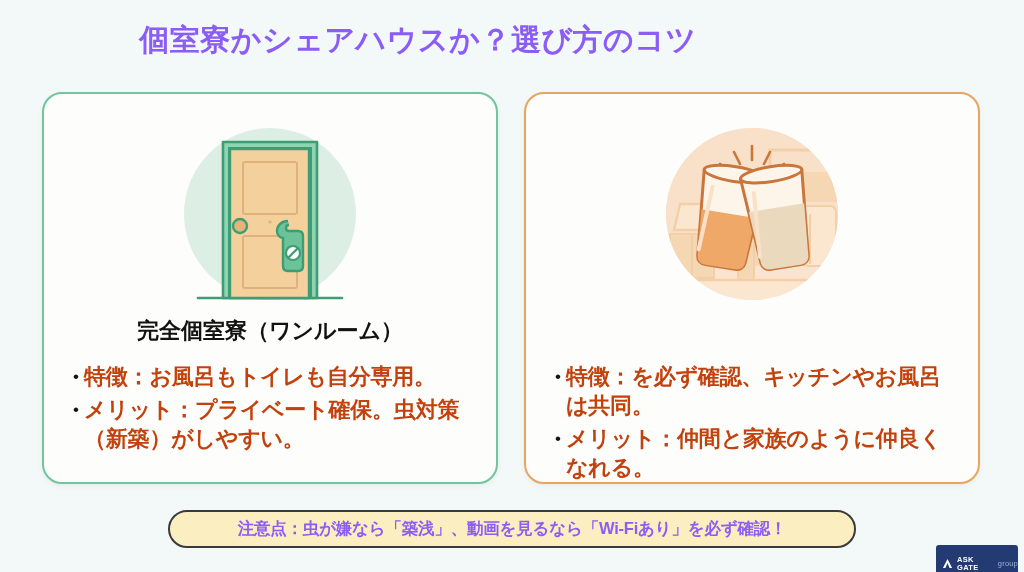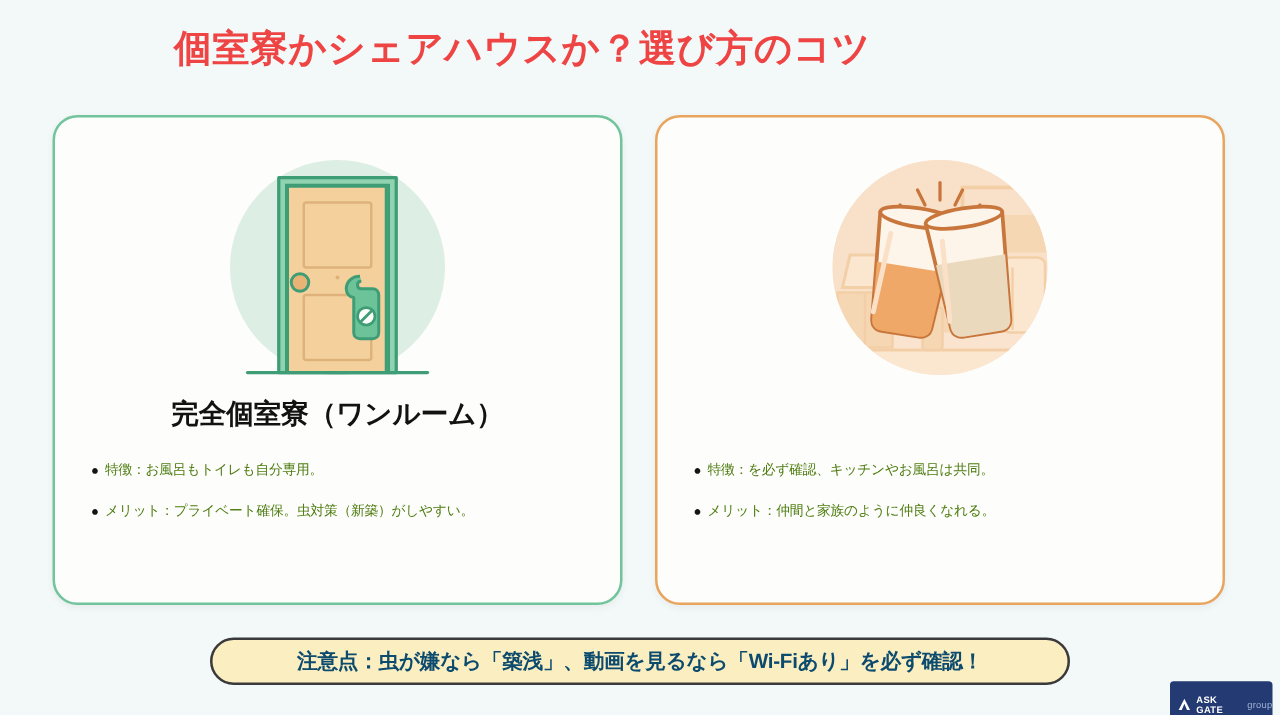--- a/index.html
+++ b/index.html
@@ -19,21 +19,21 @@
   
   .page-title {
     position: absolute;
     top: 22px;
     left: 0;
     width: 836px;
     text-align: center;
     font-size: 30px;
     font-weight: bold;
     letter-spacing: 0.5px;
-    color: #ef4444;
+    color: #8b5cf6;
     line-height: 1.2;
     white-space: nowrap;
   }
 
   
   .card {
     position: absolute;
     top: 92px;
     width: 456px;
     height: 392px;
@@ -88,24 +88,24 @@
   .bullet-dot {
     flex: 0 0 auto;
     width: 16px;
     text-align: center;
     font-size: 17px;
     line-height: 29px;
     color: #141414;
   }
   .bullet-text {
     flex: 1 1 auto;
-    font-size: 11px;
-    font-weight: normal;
+    font-size: 22px;
+    font-weight: bold;
     line-height: 29px;
-    color: #4d7c0f;
+    color: #c2410c;
     letter-spacing: -0.2px;
   }
 
   
   .note-pill {
     position: absolute;
     left: 168px;
     top: 510px;
     width: 688px;
     height: 38px;
@@ -113,21 +113,21 @@
     background: #fbefc1;
     border: 2px solid #3a3a3a;
     border-radius: 19px;
     display: flex;
     align-items: center;
     justify-content: center;
   }
   .note-text {
     font-size: 16.5px;
     font-weight: bold;
-    color: #0c4a6e;
+    color: #8b5cf6;
     white-space: nowrap;
     letter-spacing: -0.2px;
   }
 
   
   .logo-badge {
     position: absolute;
     left: 936px;
     top: 545px;
     width: 82px;

